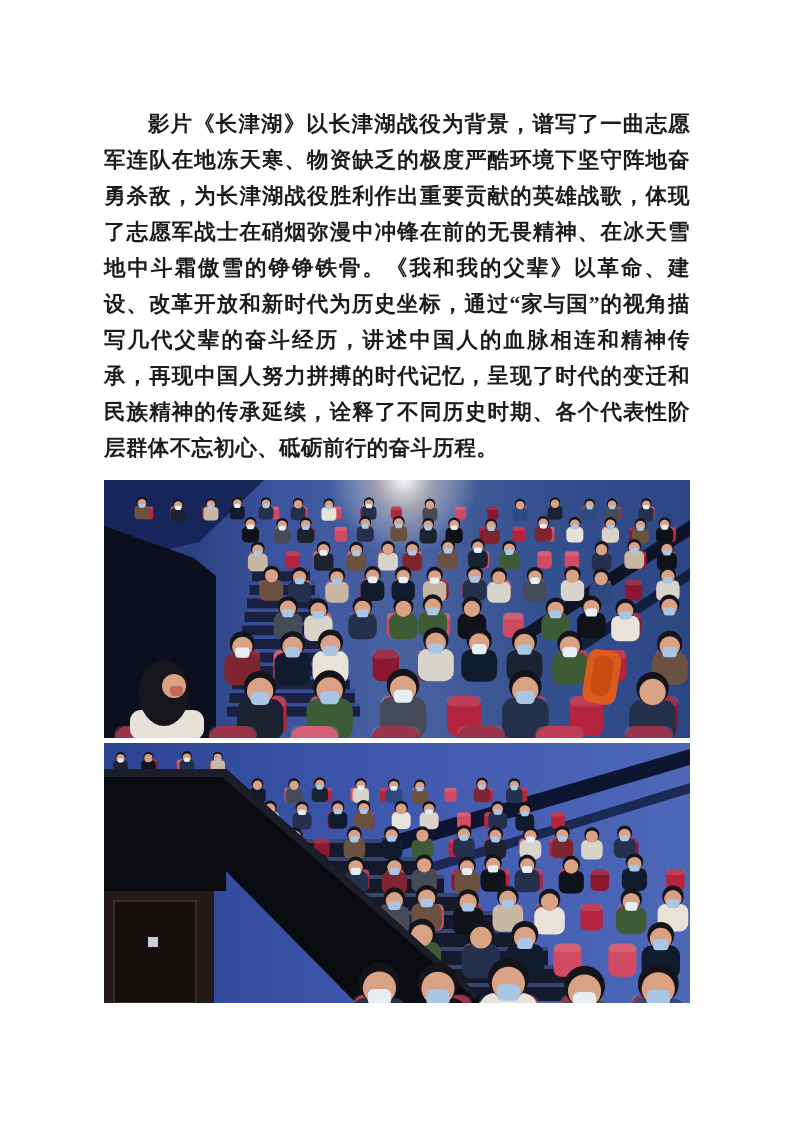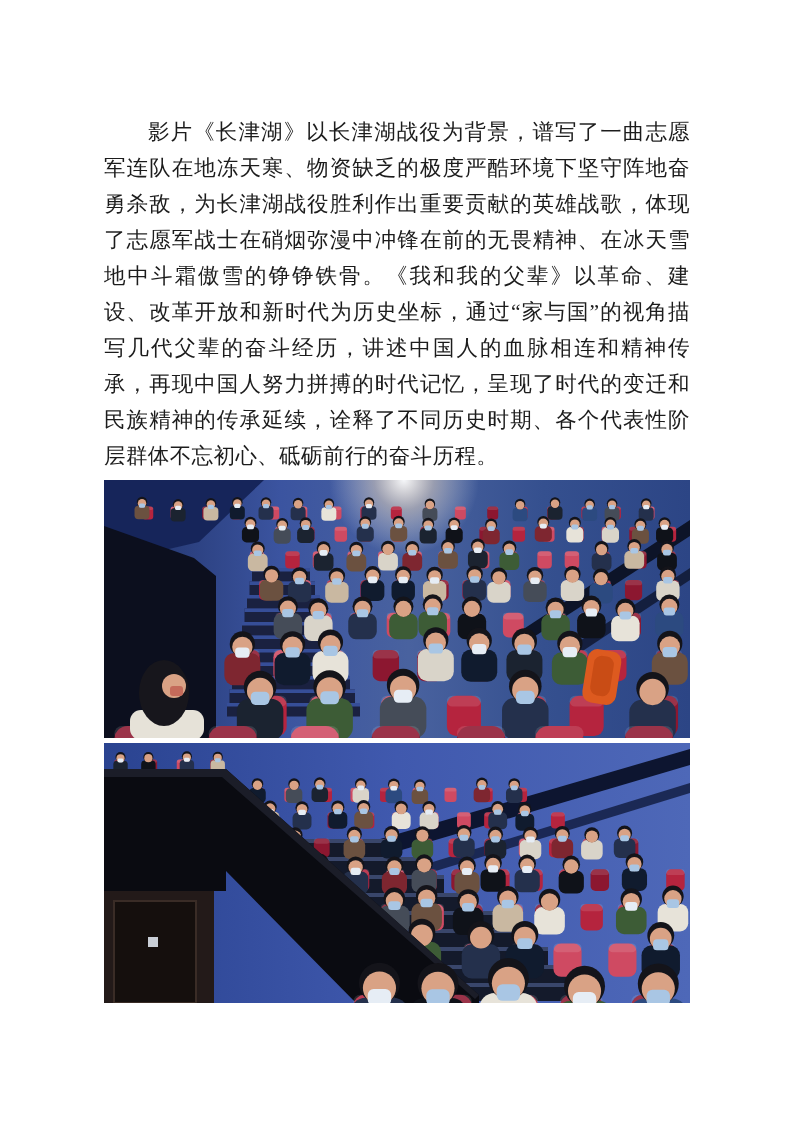--- a/index.html
+++ b/index.html
@@ -5,29 +5,30 @@
   html,body{margin:0;padding:0;background:#ffffff;}
   .page{
     position:relative;
     width:793px;height:1122px;
     background:#ffffff;
     overflow:hidden;
     font-family:"Liberation Serif", serif;
   }
   .para{
     position:absolute;
-    left:104px;top:114px;width:586px;
+    left:104px;top:106px;width:586px;
     margin:0;
     font-size:21.5px;
     line-height:36px;
     letter-spacing:0.4px;
     color:#1c1c1c;
     text-align:justify;
     text-justify:inter-ideograph;
     text-indent:44px;
+    font-weight:bold;
   }
   .photo{
     position:absolute;
     left:104px;
     margin:0;
     overflow:hidden;
     background:#2c4585;
   }
   .photo svg{display:block;}
   .photo1{top:480px;width:586px;height:258px;}

